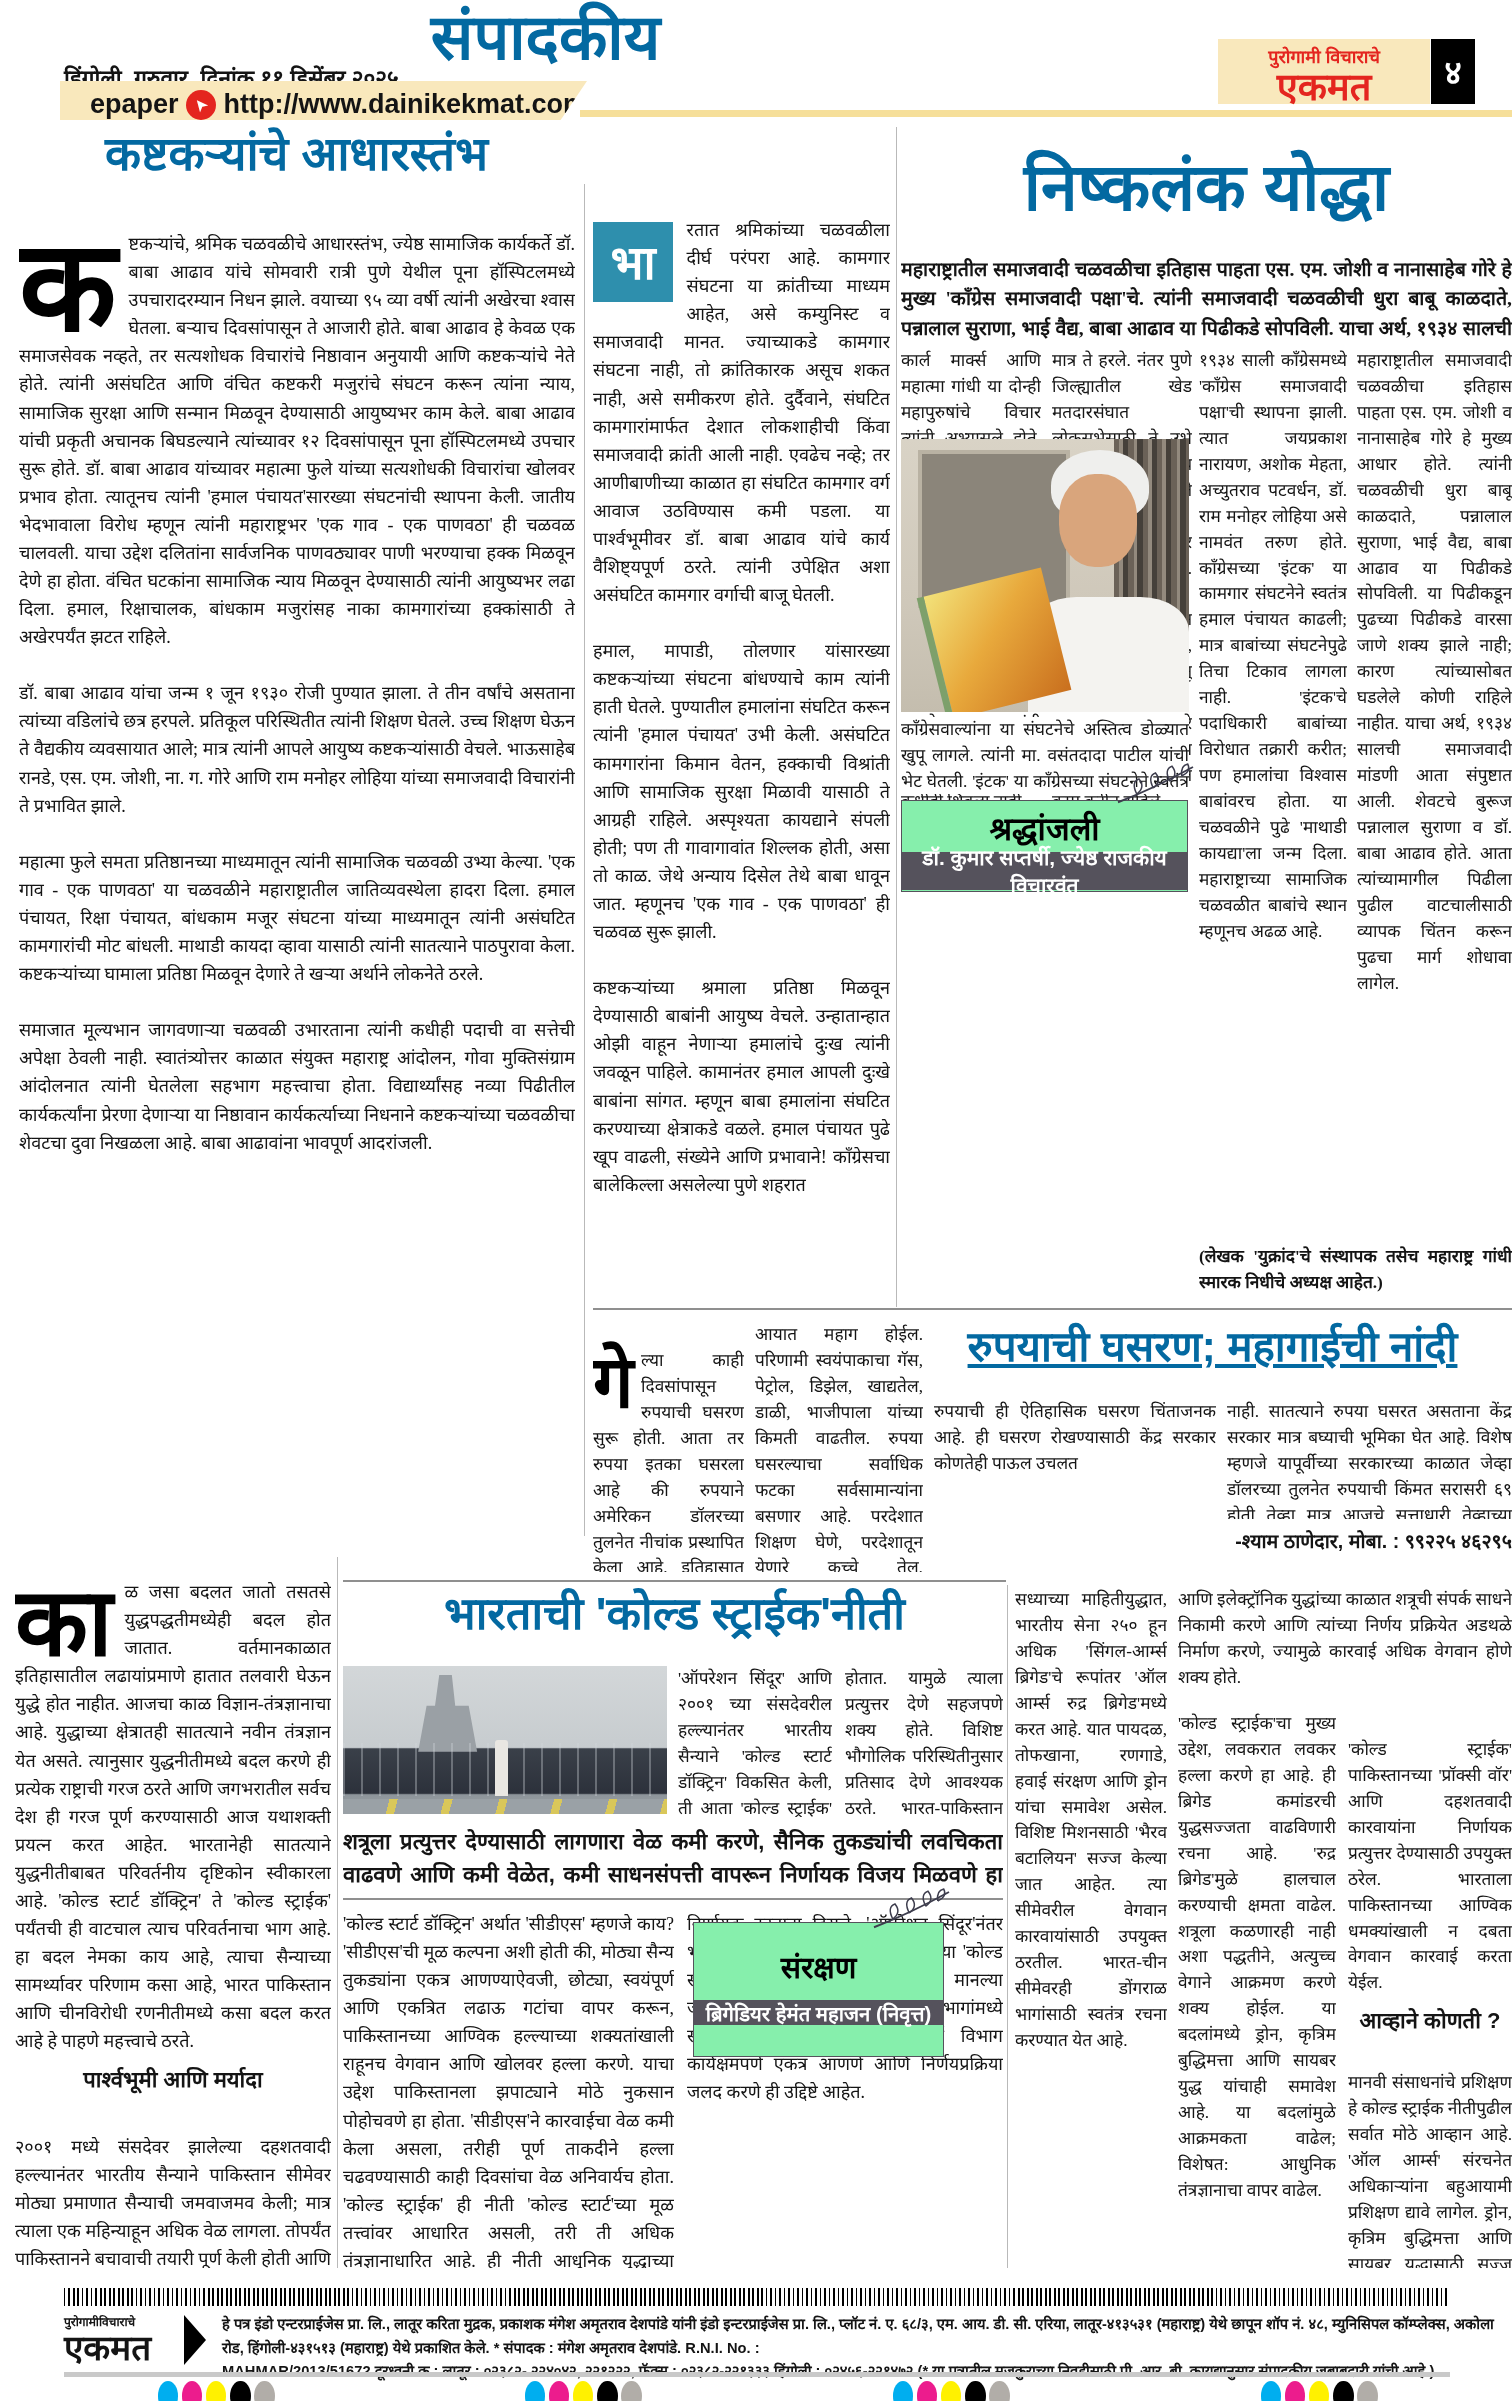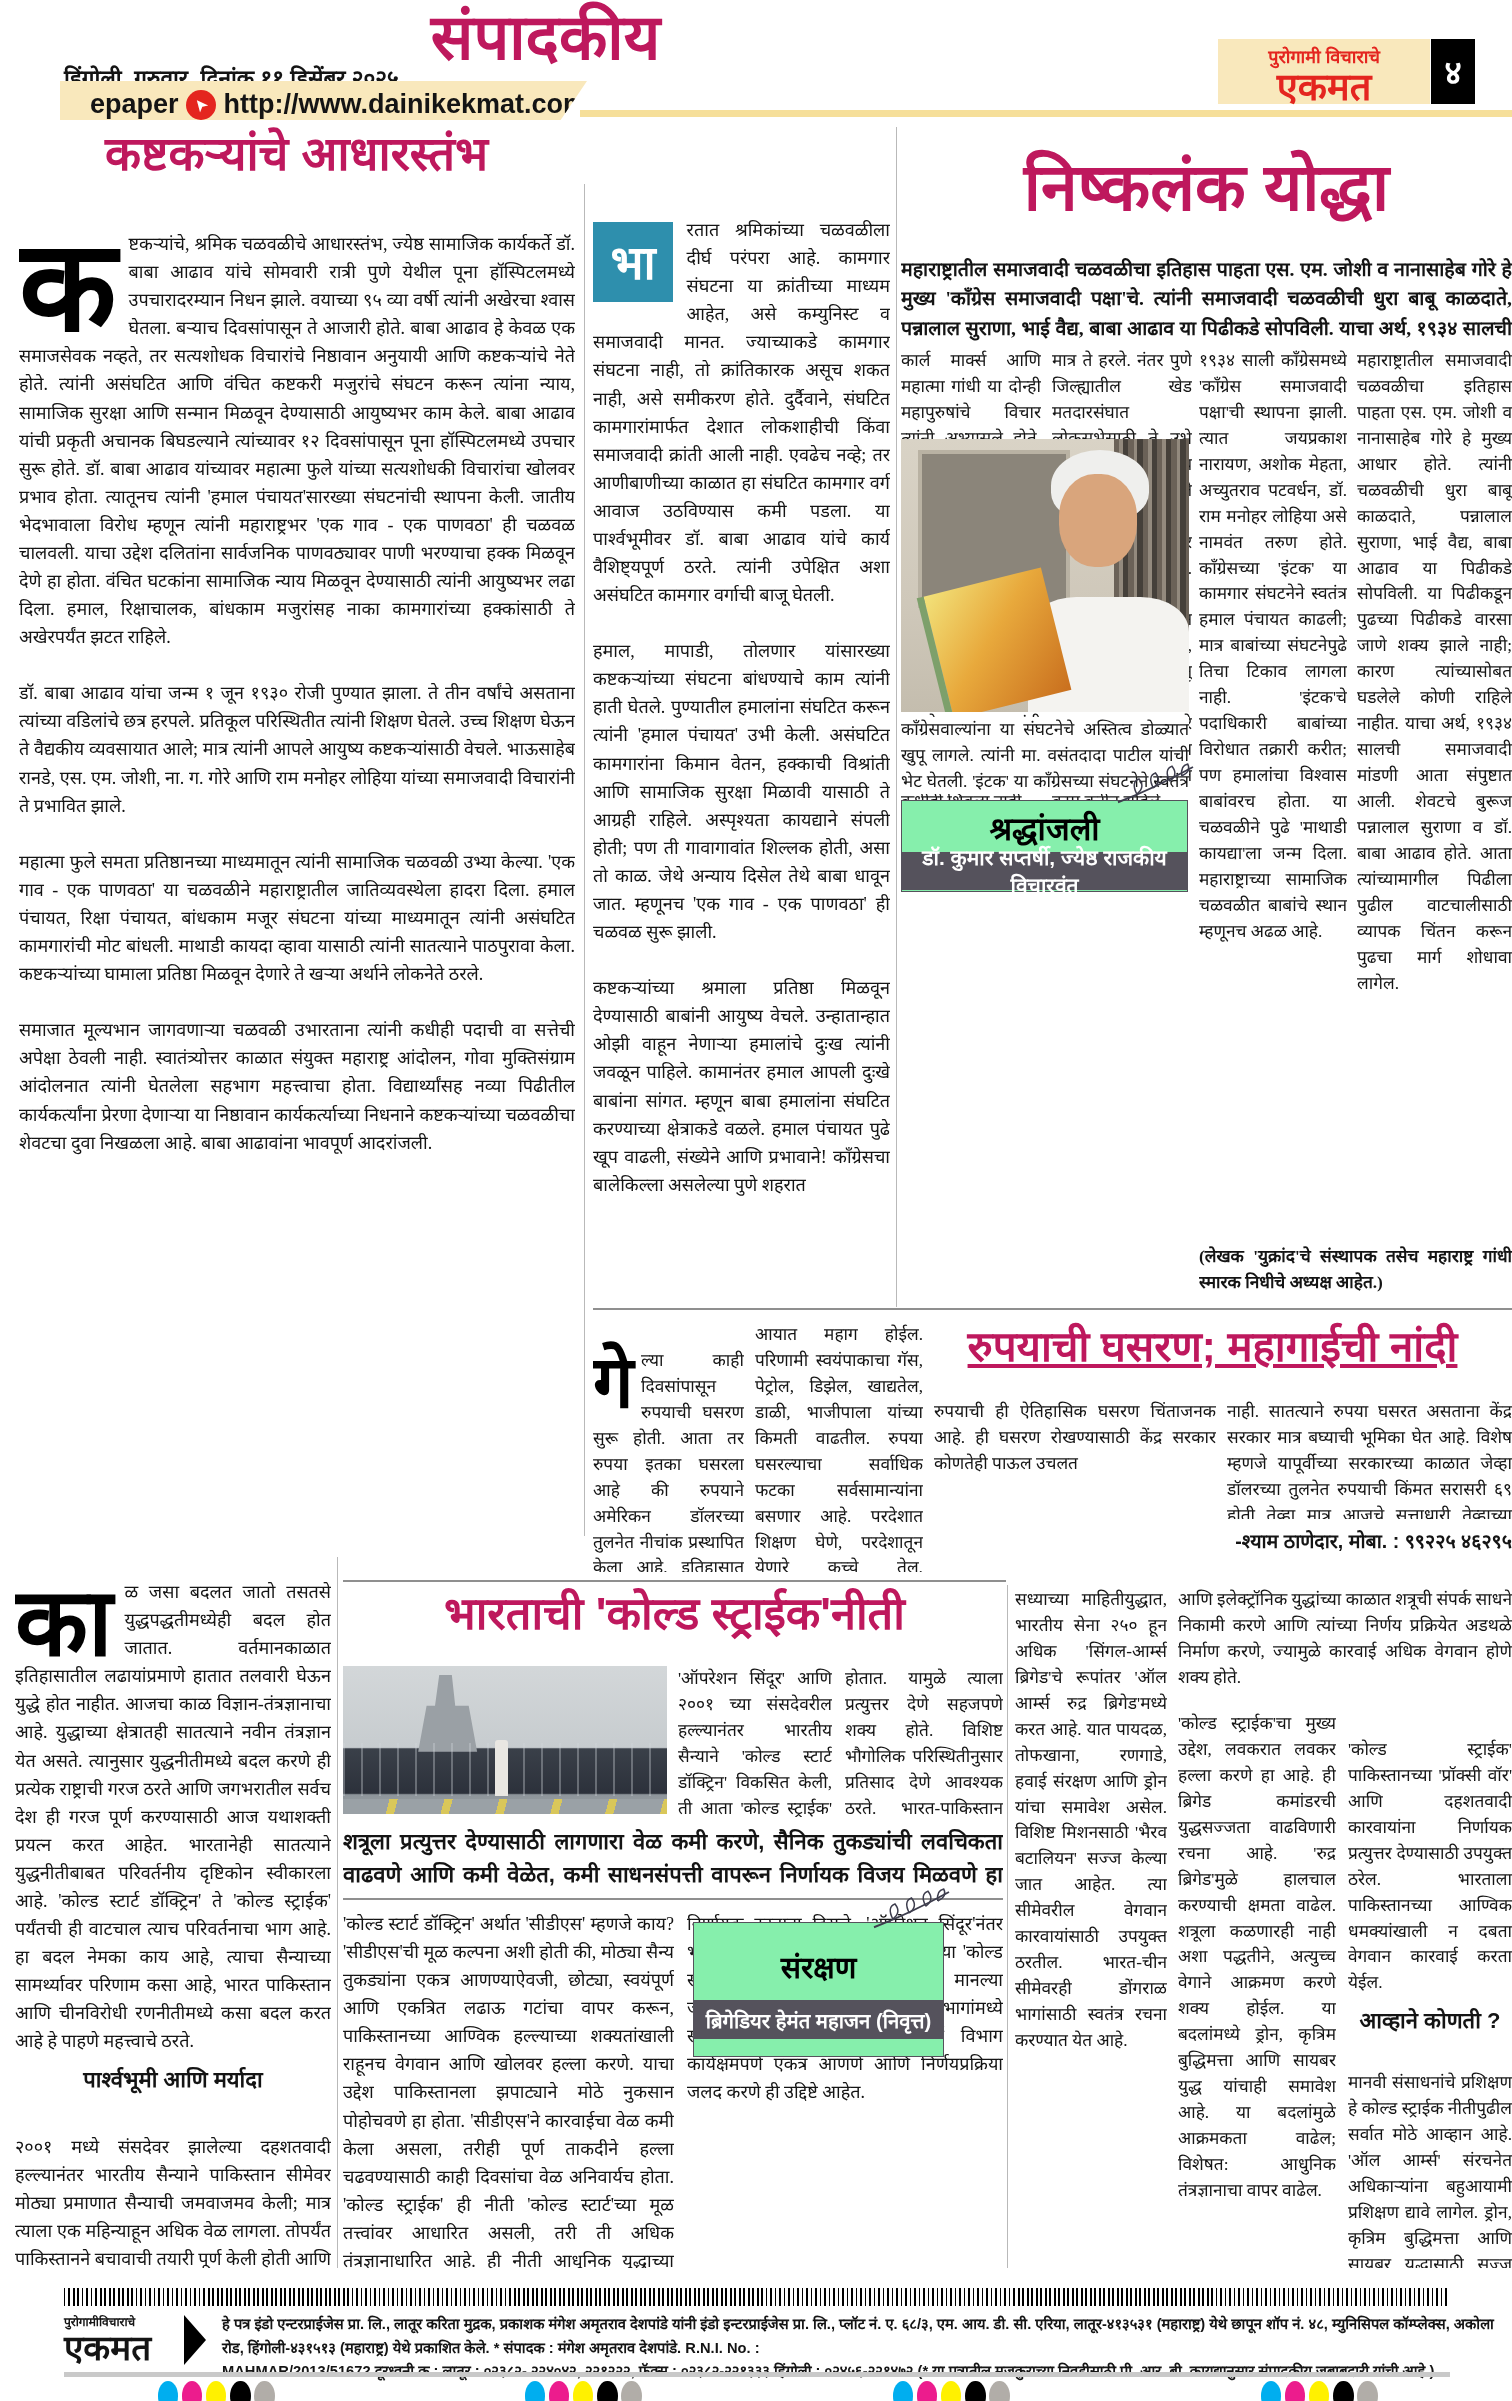--- a/index.html
+++ b/index.html
@@ -1,20 +1,20 @@
 <!DOCTYPE html>
 <html style="font-size:12px"><head>
 <meta charset="utf-8">
 <style>
   html,body{margin:0;padding:0;background:#e9e9e9;}
   .page{position:relative;width:1512px;height:2401px;background:#ffffff;margin:0 auto;
         font-family:"Liberation Serif",serif;color:#141414;overflow:hidden;}
   .abs{position:absolute;}
   .sans{font-family:"Liberation Sans",sans-serif;}
-  .headline{font-family:"Liberation Sans",sans-serif;font-weight:800;color:#be185d;text-align:center;line-height:1.1;}
+  .headline{font-family:"Liberation Sans",sans-serif;font-weight:800;color:#0369a1;text-align:center;line-height:1.1;}
   .bodytext{font-size:18px;line-height:1.56;text-align:justify;white-space:pre-line;overflow:hidden;}
   .small{font-size:17.3px;line-height:1.5;}
   .dropcap{float:left;font-family:"Liberation Sans",sans-serif;font-weight:700;line-height:.8;padding:6px 12px 0 0;color:#000;}
   .dcbox{float:left;width:80px;height:80px;background:#2E8FAD;color:#fff;display:flex;align-items:center;justify-content:center;
          font-family:"Liberation Sans",sans-serif;font-weight:800;font-size:47px;margin:6px 13.6px 4.5px 0;line-height:1;}
   .vrule{width:0.8px;background:#b9b9b9;}
   .hrule{background:#8f8f8f;}
   .cream{background:#F9E8BC;}
   .boxed{border:1.5px solid #55525C;background:#86efac;}
   .boxtitle{font-family:"Liberation Sans",sans-serif;font-weight:800;text-align:center;color:#000;}
@@ -164,21 +164,21 @@
   <div class="abs bodytext small" style="left:845px;top:1666px;width:158px;height:151px;">होतात. यामुळे त्याला प्रत्युत्तर देणे सहजपणे शक्य होते. विशिष्ट भौगोलिक परिस्थितीनुसार प्रतिसाद देणे आवश्यक ठरते. भारत-पाकिस्तान सीमेवरील बदलत्या आव्हानांमुळे वेगवान आणि अचूक कारवाईची गरज वाढली आहे.</div>
 
   <div class="abs standfirst" style="left:343px;top:1825px;width:660px;height:68px;overflow:hidden;">शत्रूला प्रत्युत्तर देण्यासाठी लागणारा वेळ कमी करणे, सैनिक तुकड्यांची लवचिकता वाढवणे आणि कमी वेळेत, कमी साधनसंपत्ती वापरून निर्णायक विजय मिळवणे हा आहे.</div>
   <div class="abs hrule" style="left:343px;top:1898px;width:660px;height:2.3px;"></div>
 
   <div class="abs bodytext" style="left:343px;top:1910px;width:331px;height:358px;">'कोल्ड स्टार्ट डॉक्ट्रिन' अर्थात 'सीडीएस' म्हणजे काय? 'सीडीएस'ची मूळ कल्पना अशी होती की, मोठ्या सैन्य तुकड्यांना एकत्र आणण्याऐवजी, छोट्या, स्वयंपूर्ण आणि एकत्रित लढाऊ गटांचा वापर करून, पाकिस्तानच्या आण्विक हल्ल्याच्या शक्यतांखाली राहूनच वेगवान आणि खोलवर हल्ला करणे. याचा उद्देश पाकिस्तानला झपाट्याने मोठे नुकसान पोहोचवणे हा होता. 'सीडीएस'ने कारवाईचा वेळ कमी केला असला, तरीही पूर्ण ताकदीने हल्ला चढवण्यासाठी काही दिवसांचा वेळ अनिवार्यच होता. 'कोल्ड स्ट्राईक' ही नीती 'कोल्ड स्टार्ट'च्या मूळ तत्त्वांवर आधारित असली, तरी ती अधिक तंत्रज्ञानाधारित आहे. ही नीती आधुनिक युद्धाच्या गरजांनुसार विकसित होत आहे.</div>
   <div class="abs bodytext" style="left:687px;top:1910px;width:316px;height:358px;">निर्णायक ठरताना दिसले. 'ऑपरेशन सिंदूर'नंतर भारतीय सैन्याने केलेल्या वेगवान कारवाया 'कोल्ड स्ट्राईक'च्या दिशेने टाकलेले पाऊल मानल्या जातात. परंपरागत युद्धात वेगवेगळ्या विभागांमध्ये समन्वय साधणे, 'रुद्र ब्रिगेड'चे सर्व विभाग कार्यक्षमपणे एकत्र आणणे आणि निर्णयप्रक्रिया जलद करणे ही उद्दिष्टे आहेत.</div>
 
   <div class="abs boxed" style="left:693px;top:1922px;width:249px;height:133px;">
     <div class="boxtitle" style="font-size:30px;padding-top:22.6px;">संरक्षण</div>
-    <div class="darkbar" style="height:39px;font-size:20.3px;margin-top:13.6px;text-align:center;">ब्रिगेडियर हेमंत महाजन (निवृत्त)</div>
+    <div class="darkbar" style="height:25px;font-size:20.3px;margin-top:13.6px;text-align:center;">ब्रिगेडियर हेमंत महाजन (निवृत्त)</div>
   </div>
   <svg class="leaf" style="left:870px;top:1886px;" width="83" height="45" viewBox="0 0 110 60">
     <path d="M5 55 Q50 38 105 8" stroke="#3d3d4d" stroke-width="2.5" fill="none"></path>
     <path d="M30 44 q-8 -16 3 -20 q9 11 -3 20 M52 36 q-8 -16 3 -20 q9 11 -3 20 M74 27 q-8 -16 3 -20 q9 11 -3 20 M90 20 q-2 -14 8 -16 q5 10 -8 16" fill="none" stroke="#3d3d4d" stroke-width="2"></path>
   </svg>
 
   <div class="abs bodytext small" style="left:1015px;top:1587px;width:152px;height:681px;">सध्याच्या माहितीयुद्धात, भारतीय सेना २५० हून अधिक 'सिंगल-आर्म्स ब्रिगेड'चे रूपांतर 'ऑल आर्म्स रुद्र ब्रिगेड'मध्ये करत आहे. यात पायदळ, तोफखाना, रणगाडे, हवाई संरक्षण आणि ड्रोन यांचा समावेश असेल. विशिष्ट मिशनसाठी 'भैरव बटालियन' सज्ज केल्या जात आहेत. त्या सीमेवरील वेगवान कारवायांसाठी उपयुक्त ठरतील. भारत-चीन सीमेवरही डोंगराळ भागांसाठी स्वतंत्र रचना करण्यात येत आहे.</div>
   <div class="abs bodytext small" style="left:1178px;top:1587px;width:334px;height:113px;">आणि इलेक्ट्रॉनिक युद्धांच्या काळात शत्रूची संपर्क साधने निकामी करणे आणि त्यांच्या निर्णय प्रक्रियेत अडथळे निर्माण करणे, ज्यामुळे कारवाई अधिक वेगवान होणे शक्य होते.</div>
   <div class="abs bodytext small" style="left:1178px;top:1711px;width:158px;height:557px;">'कोल्ड स्ट्राईक'चा मुख्य उद्देश, लवकरात लवकर हल्ला करणे हा आहे. ही ब्रिगेड कमांडरची युद्धसज्जता वाढविणारी रचना आहे. 'रुद्र ब्रिगेड'मुळे हालचाल करण्याची क्षमता वाढेल. शत्रूला कळणारही नाही अशा पद्धतीने, अत्युच्च वेगाने आक्रमण करणे शक्य होईल. या बदलांमध्ये ड्रोन, कृत्रिम बुद्धिमत्ता आणि सायबर युद्ध यांचाही समावेश आहे. या बदलांमुळे आक्रमकता वाढेल; विशेषत: आधुनिक तंत्रज्ञानाचा वापर वाढेल.</div>
   <div class="abs bodytext small" style="left:1348px;top:1711px;width:164px;height:557px;">

